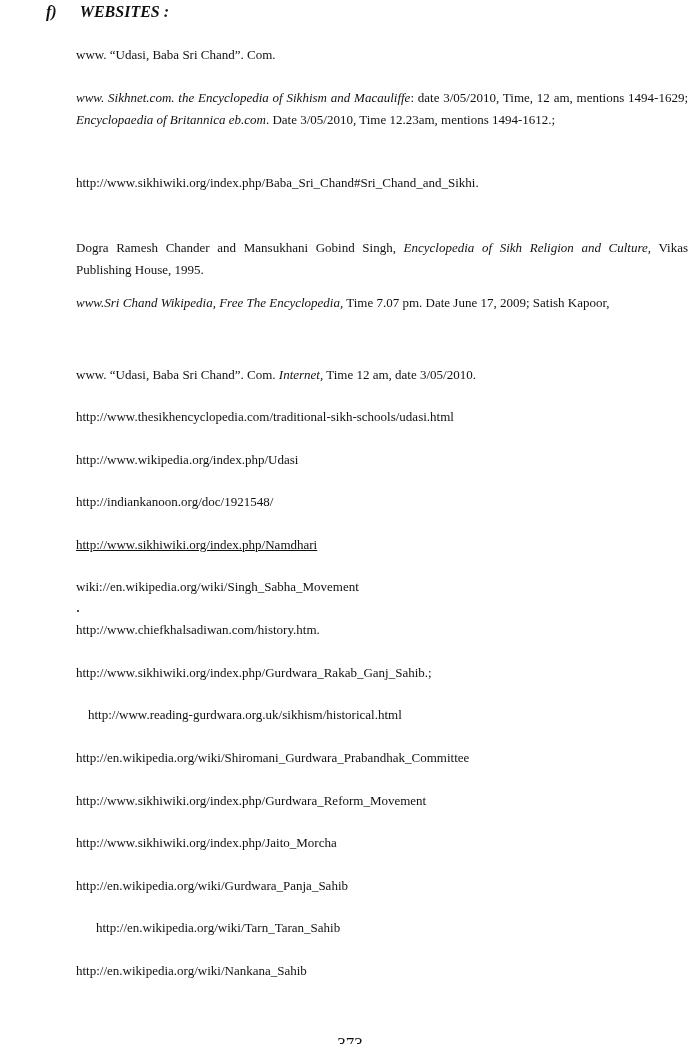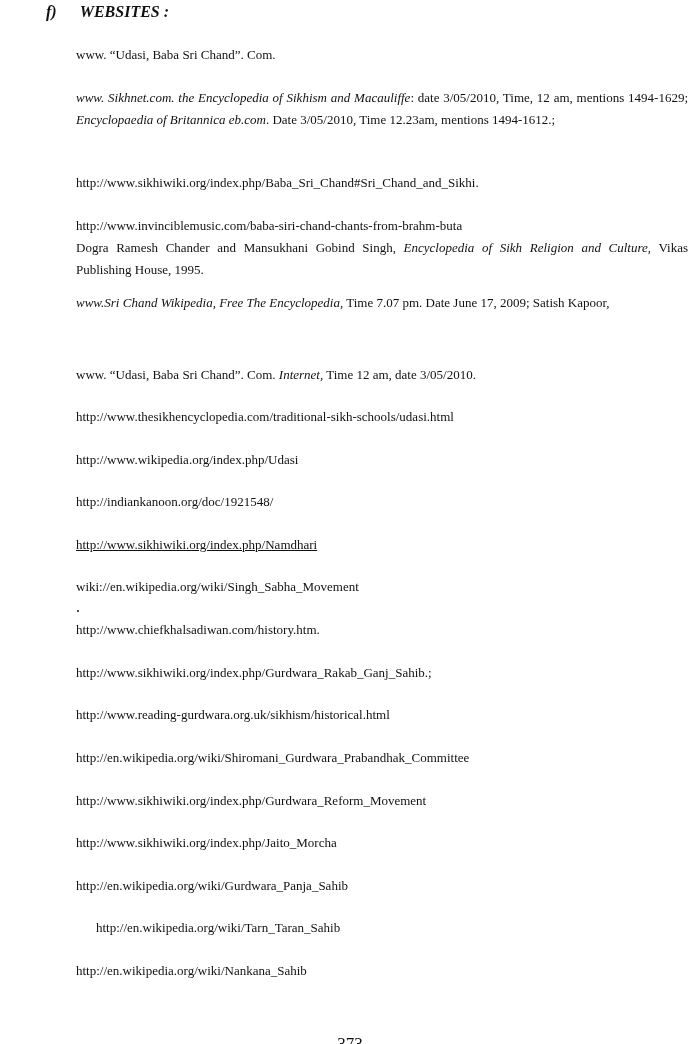--- a/index.html
+++ b/index.html
@@ -17,31 +17,31 @@
 
 <div class="heading">
   <span class="num">f)</span>
   <span>WEBSITES :</span>
 </div>
 
 <div id="entries">
     <div class="entry" style="top: 44px;"><span>www. “Udasi, Baba Sri Chand”. Com.</span></div>
     <div class="entry" style="top: 87px;"><i>www. Sikhnet.com. the Encyclopedia of Sikhism and Macauliffe</i><span>: date 3/05/2010, Time, 12 am, mentions 1494-1629; </span><i>Encyclopaedia of Britannica eb.com</i><span>. Date 3/05/2010, Time 12.23am, mentions 1494-1612.;</span></div>
     <div class="entry" style="top: 172px;"><span>http://www.sikhiwiki.org/index.php/Baba_Sri_Chand#Sri_Chand_and_Sikhi.</span></div>
-    <div class="entry" style="top: 215px;"><span>http://www.invinciblemusic.com/baba-siri-chand-chants-from-brahm-buta</span><br><span>Dogra Ramesh Chander and Mansukhani Gobind Singh, </span><i>Encyclopedia of Sikh Religion and Culture,</i><span> Vikas Publishing House, 1995.</span></div>
+    <div class="entry" style="top: 215px;"><br><span>Dogra Ramesh Chander and Mansukhani Gobind Singh, </span><i>Encyclopedia of Sikh Religion and Culture,</i><span> Vikas Publishing House, 1995.</span></div>
     <div class="entry" style="top: 292px;"><i>www.Sri Chand Wikipedia, Free The Encyclopedia,</i><span> Time 7.07 pm. Date June 17, 2009; Satish Kapoor,</span></div>
     <div class="entry" style="top: 364px;"><span>www. “Udasi, Baba Sri Chand”. Com. </span><i>Internet,</i><span> Time 12 am, date 3/05/2010.</span></div>
     <div class="entry" style="top: 406px;"><span>http://www.thesikhencyclopedia.com/traditional-sikh-schools/udasi.html</span></div>
     <div class="entry" style="top: 449px;"><span>http://www.wikipedia.org/index.php/Udasi</span></div>
     <div class="entry" style="top: 491px;"><span>http://indiankanoon.org/doc/1921548/</span></div>
     <div class="entry" style="top: 534px; text-decoration: underline;"><span>http://www.sikhiwiki.org/index.php/Namdhari</span></div>
     <div class="entry" style="top: 576px;"><span>wiki://en.wikipedia.org/wiki/Singh_Sabha_Movement</span></div>
     <div class="entry" style="top: 619px;"><span>http://www.chiefkhalsadiwan.com/history.htm.</span></div>
     <div class="entry" style="top: 662px;"><span>http://www.sikhiwiki.org/index.php/Gurdwara_Rakab_Ganj_Sahib.;</span></div>
-    <div class="entry" style="top: 704px;"><span>http://www.reading-gurdwara.org.uk/sikhism/historical.html</span></div>
+    <div class="entry" style="top: 704px; margin-left: 12px;"><span>http://www.reading-gurdwara.org.uk/sikhism/historical.html</span></div>
     <div class="entry" style="top: 747px;"><span>http://en.wikipedia.org/wiki/Shiromani_Gurdwara_Prabandhak_Committee</span></div>
     <div class="entry" style="top: 790px;"><span>http://www.sikhiwiki.org/index.php/Gurdwara_Reform_Movement</span></div>
     <div class="entry" style="top: 832px;"><span>http://www.sikhiwiki.org/index.php/Jaito_Morcha</span></div>
     <div class="entry" style="top: 875px;"><span>http://en.wikipedia.org/wiki/Gurdwara_Panja_Sahib</span></div>
     <div class="entry" style="top: 917px; margin-left: 20px;"><span>http://en.wikipedia.org/wiki/Tarn_Taran_Sahib</span></div>
     <div class="entry" style="top: 960px;"><span>http://en.wikipedia.org/wiki/Nankana_Sahib</span></div>
   </div>
 
 <div class="dot">.</div>
 <div class="page-num">373</div>

